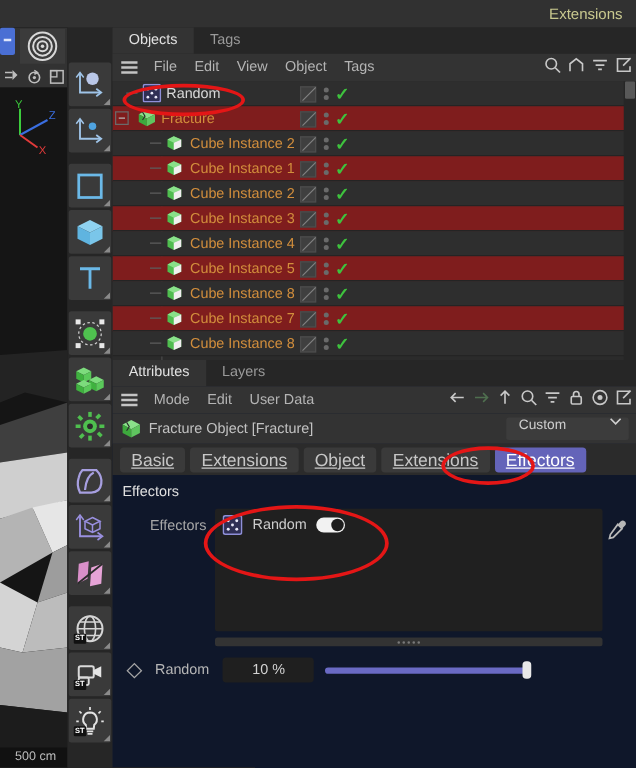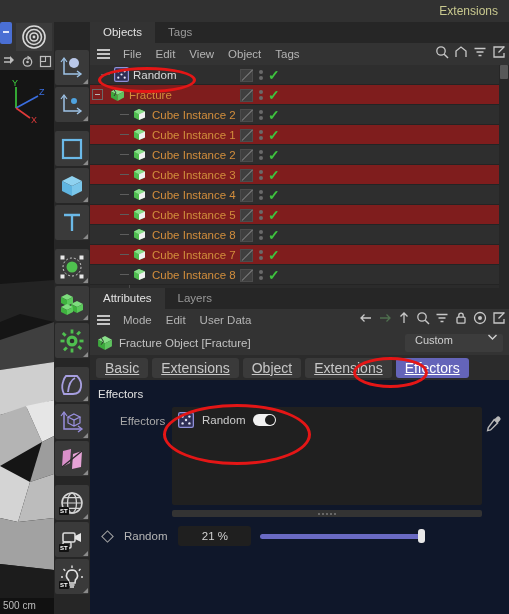--- a/index.html
+++ b/index.html
@@ -41,20 +41,21 @@
     display: flex; align-items: center; justify-content: center;
   }
   #vp-icons { position: absolute; left: 0; top: 30px; width: 54px; height: 18px; display: flex; align-items: center; }
   .vp-ic { width: 18px; height: 18px; display: flex; align-items: center; justify-content: center; }
   #vp-scene { position: absolute; left: 0; top: 48px; width: 54px; height: 544px; background: #151515; }
   #axis { position: absolute; left: 2px; top: 8px; }
   #vp-status {
     position: absolute; left: 0; bottom: 0; width: 54px; height: 16px;
     font-size: 10px; color: #bdbdbd; padding-left: 3px; line-height: 16px;
     background: rgba(10,10,10,0.55);
+    text-align: center;
   }
 
   
   #palette {
     position: absolute; left: 54px; top: 22px; width: 36px; height: 592px;
     background: #262626; padding-top: 28px;
   }
   .tool {
     position: relative; width: 34px; height: 35px; margin: 0 auto 2px auto;
     background: #3a3a3a; border-radius: 2px;
@@ -828,21 +829,21 @@
           <b></b>
           <b></b>
           <b></b>
         </div>
     </div>
 
     <div id="slider-row">
       <span id="sl-diamond"></span>
       <span id="sl-label">Random</span>
       <div id="sl-field">
-        <span>21 %</span>
+        <span>10 %</span>
       </div>
       <div id="sl-track">
         <div class="bar"></div>
         <div class="knob"></div>
       </div>
     </div>
   </div>
 
   <div class="ellipse" style="left:98px;  top:67px;  width:98px;  height:26px;"></div>
   <div class="ellipse" style="left:353px; top:357px; width:75px;  height:31px;"></div>

